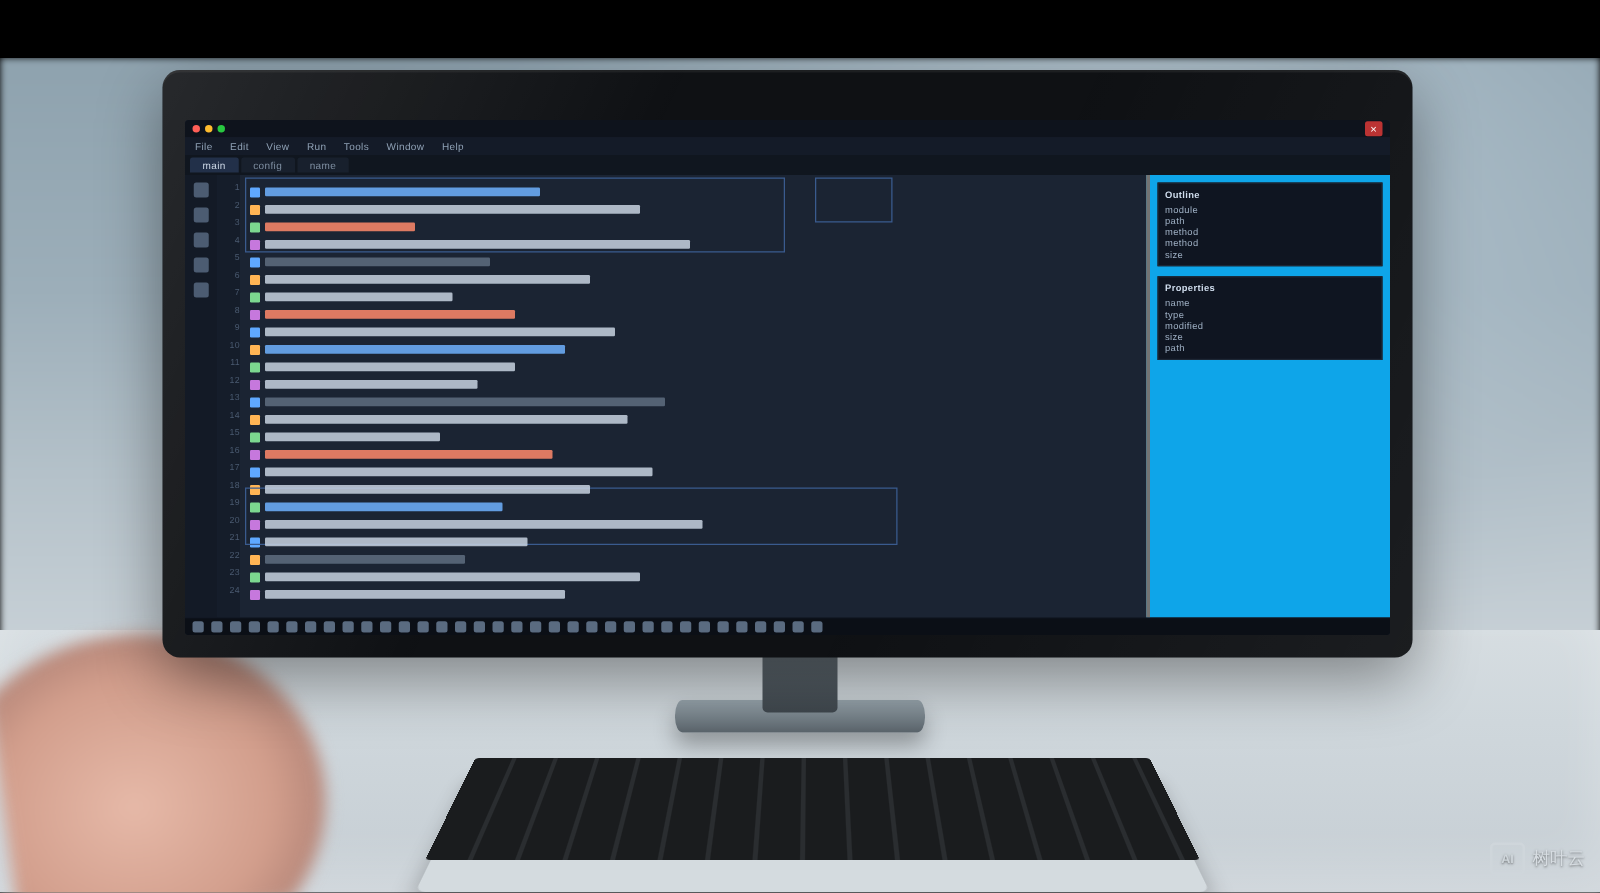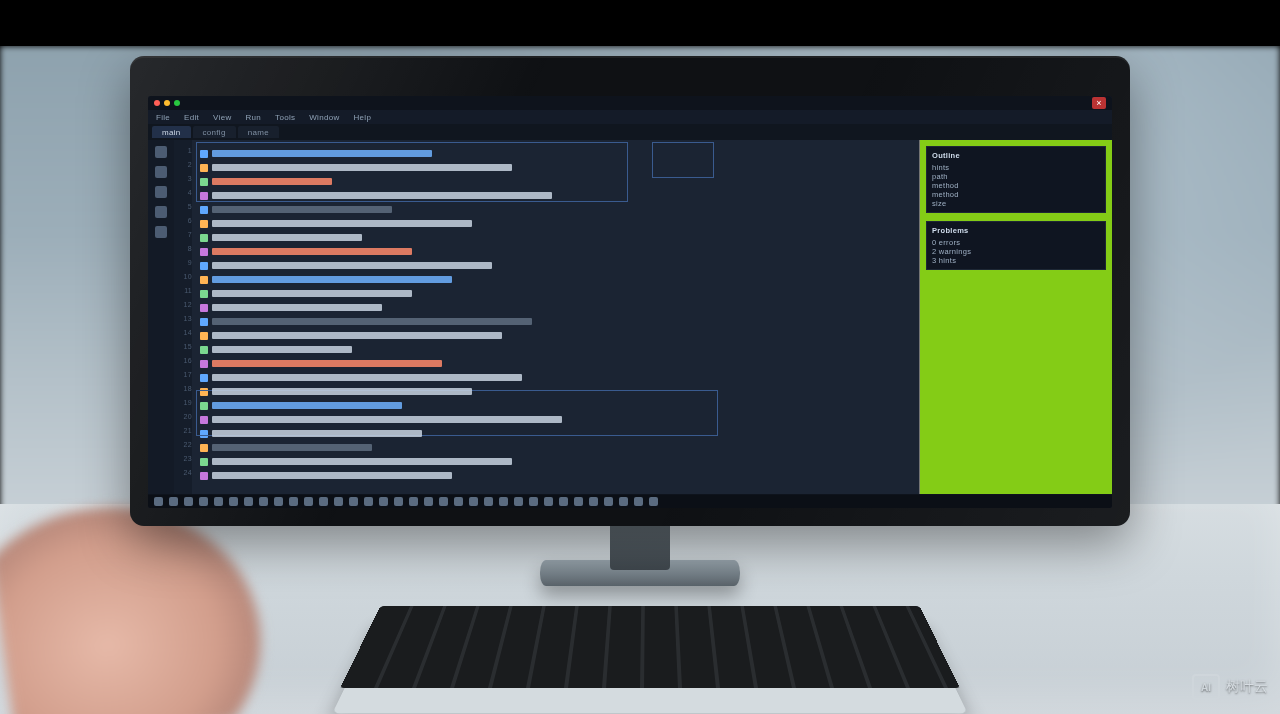--- a/index.html
+++ b/index.html
@@ -41,21 +41,21 @@
   .menubar{height:14px;background:#141b28;display:flex;align-items:center;gap:14px;padding:0 8px;color:#8fa1b5;font-size:8px}
   .tabbar{height:16px;background:#10161f;display:flex;align-items:center;gap:2px;padding:0 4px}
   .tab{height:12px;padding:0 10px;display:flex;align-items:center;background:#223049;color:#cdd8e6;font-size:8px;border-radius:2px 2px 0 0}
   .tab.inactive{background:#18202d;color:#7f8fa2}
   .ide-body{position:absolute;top:44px;bottom:14px;left:0;right:0;display:flex}
   .actcol{width:26px;background:#131a26;display:flex;flex-direction:column;align-items:center;gap:8px;padding-top:6px}
   .actcol .ic{width:12px;height:12px;background:#4c5c72;border-radius:2px}
   .gutter{width:18px;background:#151d2a;color:#4a5a70;font-size:7px;line-height:14px;padding-top:4px;text-align:right}
   .editor{flex:1;position:relative;padding:6px 8px;font-size:8.5px;line-height:14px;color:#c7d2e0}
   .box{position:absolute;border:1px solid #3a5b8f}
-  .rpanel{width:180px;background:#84cc16;border-left:1px solid #737373;padding:6px;font-size:7.5px;color:#9fb0c4;display:flex;flex-direction:column;gap:8px}
+  .rpanel{width:180px;background:#0ea5e9;border-left:3px solid #737373;padding:6px;font-size:7.5px;color:#9fb0c4;display:flex;flex-direction:column;gap:8px}
   .rpanel .sec{background:#0f1521;border:1px solid #1d2735;padding:4px 5px}
   .rpanel h6{margin:0 0 3px 0;font-size:7.5px;color:#cfdcec;font-weight:600}
   .rpanel span{display:block;white-space:nowrap;overflow:hidden}
   .statusbar{position:absolute;left:0;right:0;bottom:0;height:14px;background:#0e131c;display:flex;align-items:center;gap:10px;padding:0 8px;font-size:7px;color:#7e90a5}
   
   .taskbar{position:absolute;left:0;right:0;bottom:0;height:14px;background:#0b0f16;display:flex;align-items:center;gap:6px;padding:0 6px}
   .taskbar .ti{width:9px;height:9px;background:#5a6b80;border-radius:2px}
   
   .wm{position:absolute;right:12px;bottom:14px;display:flex;align-items:center;gap:6px;color:#d7dde2;font-size:14px;text-shadow:0 1px 2px rgba(0,0,0,.5)}
   .wm-badge{width:24px;height:22px;border:2px solid #cfd6db;border-radius:4px;display:flex;align-items:center;justify-content:center;font-weight:700;font-size:10px;color:#cfd6db}
@@ -163,31 +163,33 @@
           <div class="line"><span class="icn" style="background: rgb(123, 216, 143);"></span><span style="display: inline-block; height: 7px; width: 190px; background: rgb(111, 178, 255); opacity: 0.85; vertical-align: middle; border-radius: 1px;"></span></div>
           <div class="line"><span class="icn" style="background: rgb(198, 120, 221);"></span><span style="display: inline-block; height: 7px; width: 350px; background: rgb(199, 210, 224); opacity: 0.85; vertical-align: middle; border-radius: 1px;"></span></div>
           <div class="line"><span class="icn" style="background: rgb(95, 168, 255);"></span><span style="display: inline-block; height: 7px; width: 210px; background: rgb(199, 210, 224); opacity: 0.85; vertical-align: middle; border-radius: 1px;"></span></div>
           <div class="line"><span class="icn" style="background: rgb(255, 180, 84);"></span><span style="display: inline-block; height: 7px; width: 160px; background: rgb(94, 109, 128); opacity: 0.85; vertical-align: middle; border-radius: 1px;"></span></div>
           <div class="line"><span class="icn" style="background: rgb(123, 216, 143);"></span><span style="display: inline-block; height: 7px; width: 300px; background: rgb(199, 210, 224); opacity: 0.85; vertical-align: middle; border-radius: 1px;"></span></div>
           <div class="line"><span class="icn" style="background: rgb(198, 120, 221);"></span><span style="display: inline-block; height: 7px; width: 240px; background: rgb(199, 210, 224); opacity: 0.85; vertical-align: middle; border-radius: 1px;"></span></div>
         </div>
       <div class="rpanel" id="rpanel">
           <div class="sec">
             <h6>Outline</h6>
-            <span>hints</span>
+            <span>module</span>
             <span>path</span>
             <span>method</span>
             <span>method</span>
             <span>size</span>
           </div>
           <div class="sec">
-            <h6>Problems</h6>
-            <span>0 errors</span>
-            <span>2 warnings</span>
-            <span>3 hints</span>
+            <h6>Properties</h6>
+            <span>name</span>
+            <span>type</span>
+            <span>modified</span>
+            <span>size</span>
+            <span>path</span>
           </div>
         </div>
     </div>
 
     <div class="statusbar" id="statusbar">
         <span>Ln 42</span>
         <span>Col 8</span>
         <span>UTF-8</span>
         <span>LF</span>
         <span>Spaces: 4</span>

